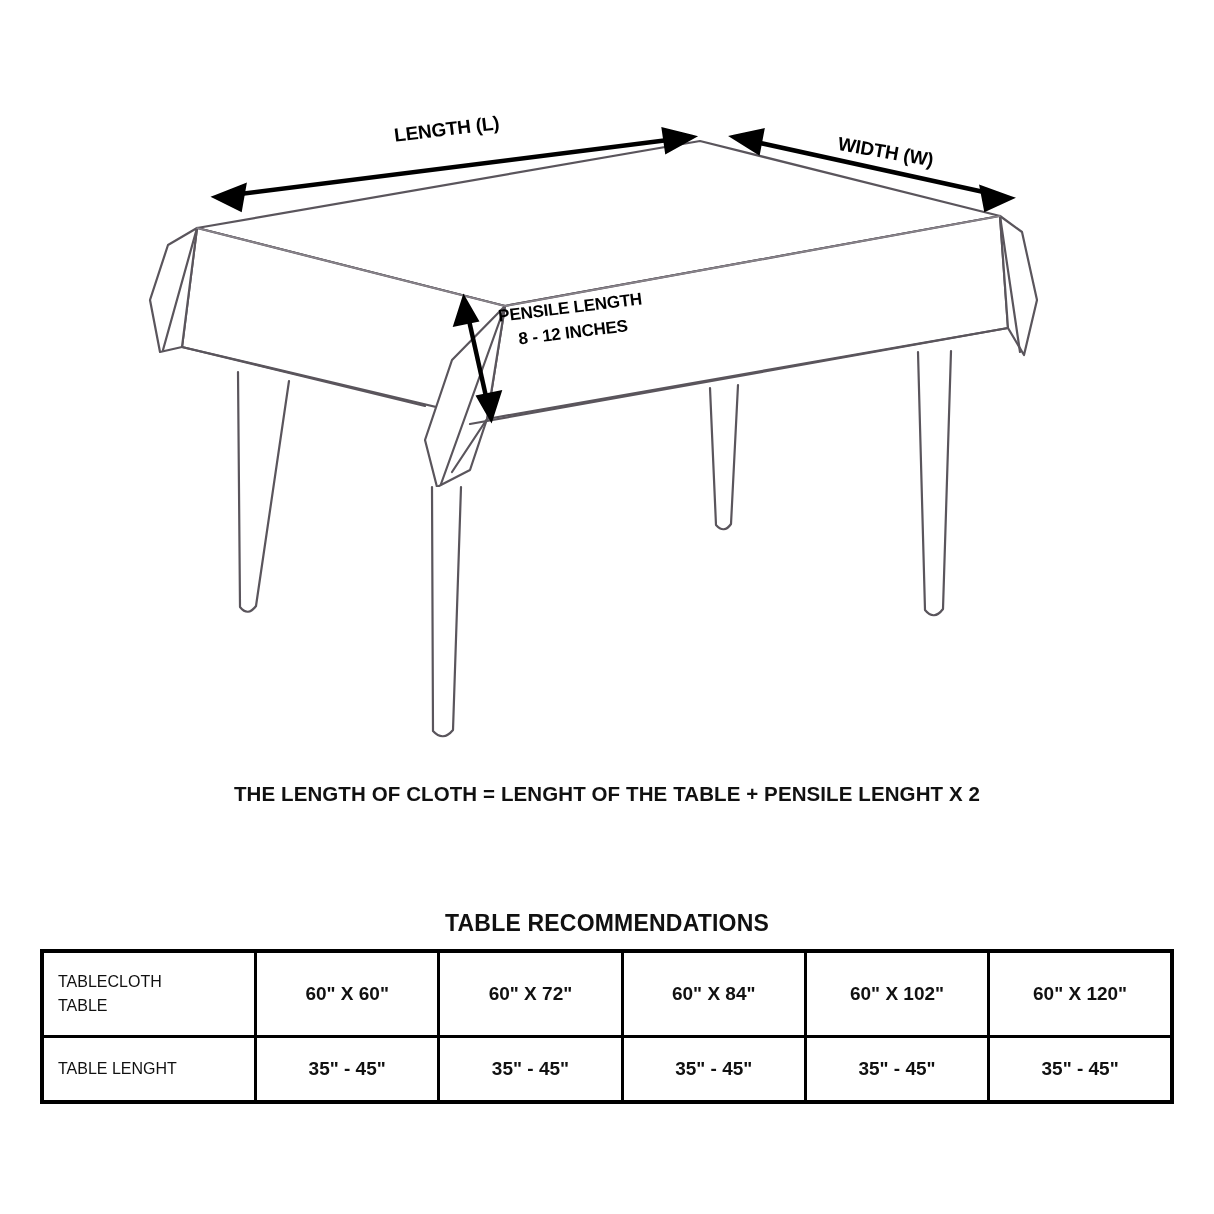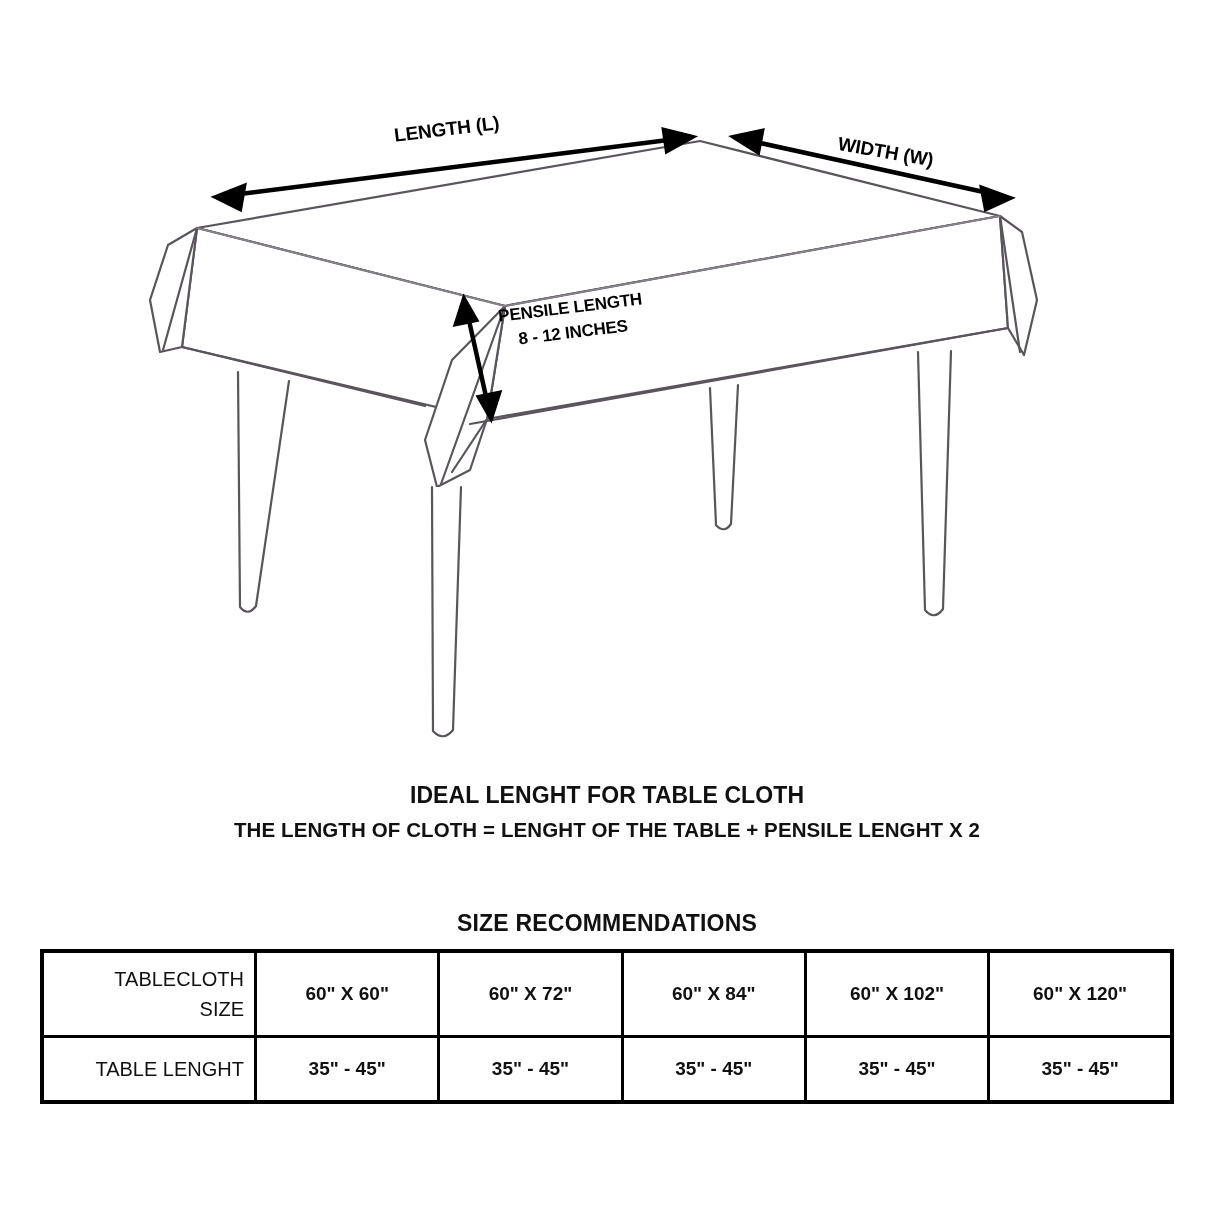--- a/index.html
+++ b/index.html
@@ -116,24 +116,24 @@
     border: 3px solid #000000;
     font-size: 19px;
     font-weight: bold;
     color: #111111;
     padding: 0 10px;
     text-align: center;
     vertical-align: middle;
     background: #ffffff;
   }
   table#size-table td.rowhead {
-    text-align: right;
+    text-align: left;
     padding-left: 14px;
     font-weight: normal;
-    font-size: 20px;
+    font-size: 16px;
     width: 186px;
   }
   table#size-table tr.row-head td { height: 82px; }
   table#size-table tr.row-data td { height: 62px; }
   table#size-table td.rowhead .hd-line { display: block; line-height: 1.5; }
 </style>
 </head>
 <body>
 
 <div id="illustration-area">
@@ -187,33 +187,32 @@
 
   <div class="dim-label" id="length-label">LENGTH (L)</div>
   <div class="dim-label" id="width-label">WIDTH (W)</div>
   <div class="dim-label" id="pensile-label">
     <span>PENSILE LENGTH</span>
     <span class="line2">8 - 12 INCHES</span>
   </div>
 </div>
 
 <div id="formula-block">
-  <div id="formula-title">IDEAL LENGHT FOR TABLE CLOTH</div>
   <div class="formula-line">THE LENGTH OF CLOTH = LENGHT OF THE TABLE + PENSILE LENGHT X 2</div>
 </div>
 
-<div id="size-heading">SIZE RECOMMENDATIONS</div>
+<div id="size-heading">TABLE RECOMMENDATIONS</div>
 
 <div id="size-table-wrap">
   <table id="size-table">
     <tbody>
       <tr class="row-head">
         <td class="rowhead">
           <span class="hd-line">TABLECLOTH</span>
-          <span class="hd-line">SIZE</span>
+          <span class="hd-line">TABLE</span>
         </td>
         <td>60" X 60"</td>
         <td>60" X 72"</td>
         <td>60" X 84"</td>
         <td>60" X 102"</td>
         <td>60" X 120"</td>
       </tr>
       <tr class="row-data">
         <td class="rowhead">
           <span class="hd-line">TABLE LENGHT</span>

